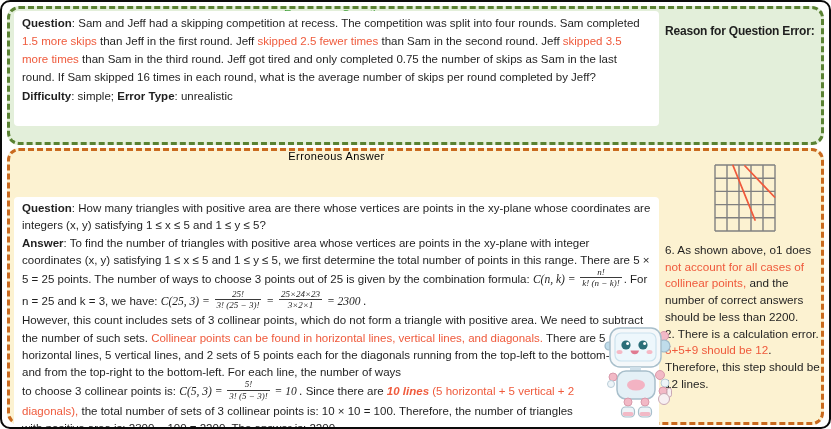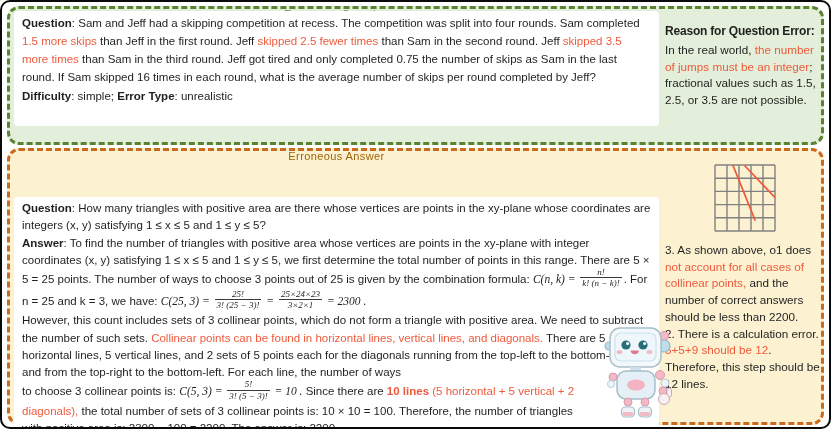--- a/index.html
+++ b/index.html
@@ -5,35 +5,35 @@
   html,body{margin:0;padding:0;background:#fff;}
   .page{position:relative;width:831px;height:429px;background:#ffffff;border:2px solid #0a0a0a;
         border-radius:10px;box-sizing:border-box;overflow:hidden;
         font-family:"Liberation Sans",sans-serif;color:#1f1f1f;}
   .dashed-box{position:absolute;box-sizing:border-box;border-radius:12px;}
   .qbox{left:5px;top:4px;width:817px;height:139px;background:#E3EFDA;border:3px dashed #5A8233;}
   .abox{left:5px;top:146px;width:817px;height:277px;background:#FCF2D1;border:3px dashed #C96A1E;}
   .box-title{position:absolute;top:-1px;left:4px;width:645px;text-align:center;
              font-size:11px;font-weight:normal;letter-spacing:.4px;}
   .qbox .box-title{color:#44A13C;}
-  .abox .box-title{color:#a16207;}
+  .abox .box-title{color:#000000;}
   .white-panel{position:absolute;background:#ffffff;border-radius:4px;padding:3px 8px;box-sizing:border-box;overflow:hidden;}
   .q-white{left:4px;top:2px;width:645px;height:115px;}
   .a-white{left:4px;top:16px;width:645px;height:252px;margin-top:30px;}
   .body-text{font-size:11.5px;line-height:1.58;}
   .a-white .body-text{line-height:1.5;}
   .block2{margin-right:56px;}
   .reason{position:absolute;left:655px;width:160px;}
   .q-reason{top:15px;}
   .a-reason{top:9px;}
   .reason-heading{font-size:12px;font-weight:bold;white-space:nowrap;letter-spacing:-.2px;margin-bottom:4px;}
   .reason-text{font-size:11.7px;line-height:1.43;}
   .seg-b{font-weight:bold;}
   .seg-r{color:#EF5A3C;}
-  .seg-rb{color:#EF5A3C;font-weight:bold;}
+  .seg-rb{color:#EF5A3C;font-weight:bold;font-style:italic;}
   .seg-m{font-family:"Liberation Serif",serif;font-style:italic;}
   .frac{display:inline-block;vertical-align:middle;text-align:center;
         font-family:"Liberation Serif",serif;font-style:italic;font-size:9px;line-height:1.15;
         margin:0 2px;transform:translateY(-2px);}
   .frac .fn{display:block;border-bottom:1px solid #3a3a3a;padding:0 2px;}
   .frac .fd{display:block;padding:0 2px;}
   .grid-wrap{text-align:center;margin:3px 0 5px;}
   .robot{position:absolute;left:594px;top:173px;width:80px;height:97px;}
 </style>
 </head>
@@ -43,21 +43,20 @@
 
   <div class="dashed-box qbox">
     <div class="box-title">Erroneous Question</div>
 
     <div class="white-panel q-white">
       <div class="body-text"><span class="seg-b">Question</span><span>: Sam and Jeff had a skipping competition at recess. The competition was split into four rounds. Sam completed </span><span class="seg-r">1.5 more skips</span><span> than Jeff in the first round. Jeff </span><span class="seg-r">skipped 2.5 fewer times</span><span> than Sam in the second round. Jeff </span><span class="seg-r">skipped 3.5 more times</span><span> than Sam in the third round. Jeff got tired and only completed 0.75 the number of skips as Sam in the last round. If Sam skipped 16 times in each round, what is the average number of skips per round completed by Jeff?</span><br><span class="seg-b">Difficulty</span><span>: simple; </span><span class="seg-b">Error Type</span><span>: unrealistic</span></div>
     </div>
 
     <div class="reason q-reason">
       <div class="reason-heading">Reason for Question Error:</div>
-      <div class="reason-text"><span>In the real world, </span><span class="seg-r">the number of jumps must be an integer</span><span>; fractional values such as 1.5, 2.5, or 3.5 are not possible.</span></div>
     </div>
   </div>
 
   <div class="dashed-box abox">
     <div class="box-title">Erroneous Answer</div>
 
     <div class="white-panel a-white">
       <div class="body-text"><span class="seg-b">Question</span><span>: How many triangles with positive area are there whose vertices are points in the xy-plane whose coordinates are integers (x, y) satisfying 1 ≤ x ≤ 5 and 1 ≤ y ≤ 5?</span><br><span class="seg-b">Answer</span><span>: To find the number of triangles with positive area whose vertices are points in the xy-plane with integer coordinates (x, y) satisfying 1 ≤ x ≤ 5 and 1 ≤ y ≤ 5, we first determine the total number of points in this range. There are 5 × 5 = 25 points. The number of ways to choose 3 points out of 25 is given by the combination formula: </span><span class="seg-m">C(n, k) = </span><span class="frac"><span class="fn">n!</span><span class="fd">k! (n − k)!</span></span><span>. For n = 25 and k = 3, we have: </span><span class="seg-m">C(25, 3) = </span><span class="frac"><span class="fn">25!</span><span class="fd">3! (25 − 3)!</span></span><span class="seg-m"> = </span><span class="frac"><span class="fn">25×24×23</span><span class="fd">3×2×1</span></span><span class="seg-m"> = 2300 .</span><br><span>However, this count includes sets of 3 collinear points, which do not form a triangle with positive area. We need to subtract the number of such sets. </span><span class="seg-r">Collinear points can be found in horizontal lines, vertical lines, and diagonals.</span><span> There are 5 horizontal lines, 5 vertical lines, and 2 sets of 5 points each for the diagonals running from the top-left to the bottom-right and from the top-right to the bottom-left. For each line, the number of ways</span></div>
       <div class="body-text block2"><span>to choose 3 collinear points is:  </span><span class="seg-m">C(5, 3) = </span><span class="frac"><span class="fn">5!</span><span class="fd">3! (5 − 3)!</span></span><span class="seg-m"> = 10 .</span><span> Since there are </span><span class="seg-rb">10 lines</span><span class="seg-r"> (5 horizontal + 5 vertical + 2 diagonals),</span><span> the total number of sets of 3 collinear points is: 10 × 10 = 100. Therefore, the number of triangles with positive area is: 2300 − 100 = 2200. The answer is: 2200.</span><br><span class="seg-b">Difficulty</span><span>: challenging; </span><span class="seg-b">Error Type</span><span>: logic error</span></div>
     </div>
@@ -81,21 +80,21 @@
             <line x1="2" y1="54.8" x2="62" y2="54.8"></line>
               <line x1="2" y1="68" x2="62" y2="68"></line>
           </g>
           <g stroke="#EF5A3C" stroke-width="1.8" stroke-linecap="round">
             <line x1="20" y1="2.5" x2="42" y2="57"></line>
             <line x1="32" y1="3" x2="61.5" y2="34"></line>
           </g>
         </svg>
       </div>
 
-      <div class="reason-text"><span>3. As shown above,  o1 does </span><span class="seg-r">not account for all cases of collinear points,</span><span> and the number of correct answers should be less than 2200.</span><br><span>2. There is a calculation error. </span><span class="seg-r">5+5+9 should be 12</span><span>. Therefore, this step should be 12 lines.</span></div>
+      <div class="reason-text"><span>6. As shown above,  o1 does </span><span class="seg-r">not account for all cases of collinear points,</span><span> and the number of correct answers should be less than 2200.</span><br><span>2. There is a calculation error. </span><span class="seg-r">5+5+9 should be 12</span><span>. Therefore, this step should be 12 lines.</span></div>
     </div>
 
     <svg class="robot" viewBox="0 0 80 97">
 
       <circle cx="60" cy="12" r="4.5" fill="#F2B9C6" stroke="#D99AAB" stroke-width="1"></circle>
       <circle cx="60" cy="22" r="6" fill="#BFDCEA" stroke="#9DB9C9" stroke-width="1.2"></circle>
       <circle cx="5" cy="22" r="4" fill="#BFDCEA" stroke="#9DB9C9" stroke-width="1.2"></circle>
 
       <rect x="6" y="4" width="51" height="39" rx="10" fill="#F5F8FA" stroke="#A8BFCB" stroke-width="1.5"></rect>
       <rect x="11" y="9" width="41" height="28" rx="6" fill="#EDF7FC" stroke="#CBE2ED" stroke-width="1.2"></rect>

